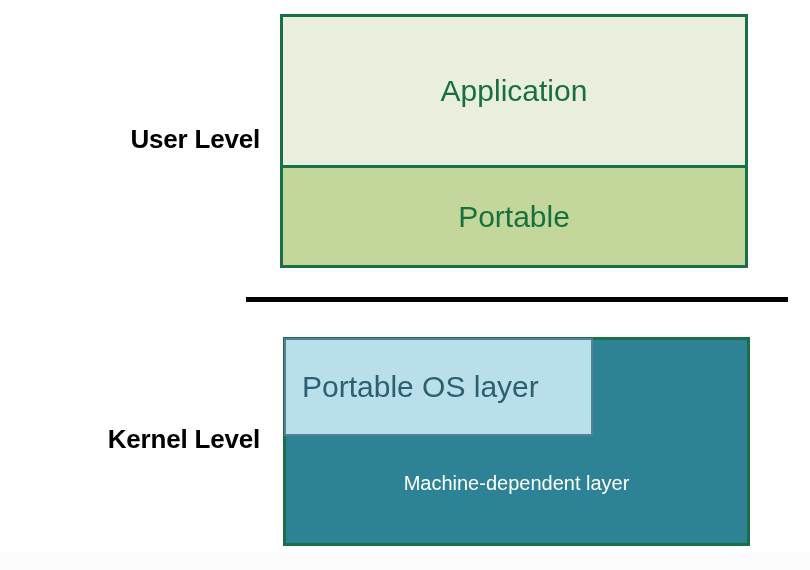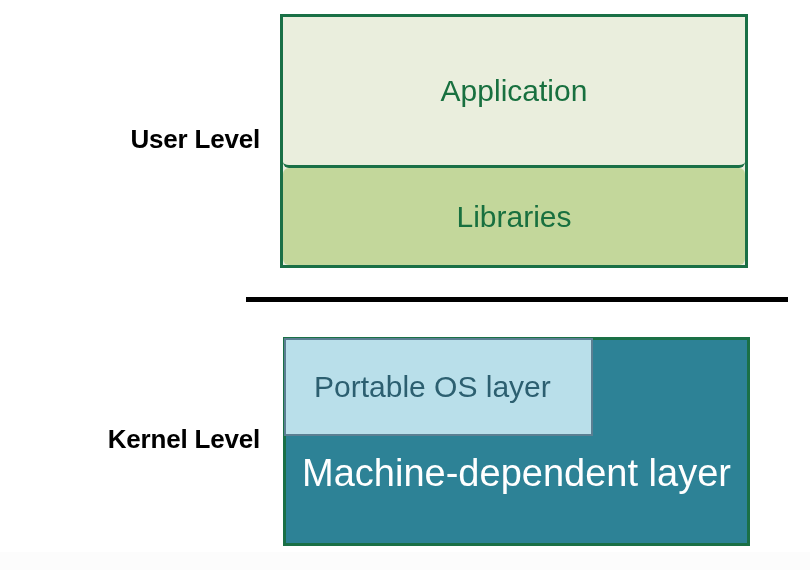--- a/index.html
+++ b/index.html
@@ -58,21 +58,20 @@
   .user-box {
     position: absolute;
     left: 0;
     width: 100%;
     display: flex;
     align-items: center;
     justify-content: center;
     box-sizing: border-box;
     color: #18703f;
     font-size: 30px;
-    border-radius: 6px;
   }
   #application-box {
     top: 0;
     height: 151px;
     background: #eaeedd;
     border-bottom: 3px solid #1a7046;
   }
   #libraries-box {
     top: 151px;
     height: 97px;
@@ -105,35 +104,35 @@
     left: 0;
     top: 0;
     width: 100%;
     height: 100%;
     display: flex;
     align-items: flex-end;
     justify-content: center;
     box-sizing: border-box;
     padding-bottom: 48px;
     color: #ffffff;
-    font-size: 38px;
+    font-size: 20px;
   }
   #portable-os-box {
     position: absolute;
     left: 284px;
     top: 338px;
     width: 309px;
     height: 98px;
     box-sizing: border-box;
     border: 2px solid #5b7f92;
     background: #b9dfea;
     display: flex;
     align-items: center;
     justify-content: flex-start;
-    padding-left: 28px;
+    padding-left: 16px;
     color: #2c5f70;
     font-size: 30px;
   }
 
   
   #bottom-band {
     position: absolute;
     left: 0;
     top: 552px;
     width: 810px;
@@ -146,21 +145,21 @@
 
 <div id="diagram-canvas">
 
   <div class="level-label" id="user-level-label">User Level</div>
 
   <div id="user-level-group">
     <div class="user-box" id="application-box">
       <span>Application</span>
     </div>
     <div class="user-box" id="libraries-box">
-      <span>Libraries</span>
+      <span>Portable</span>
     </div>
   </div>
 
   <div id="section-divider"></div>
 
   <div class="level-label" id="kernel-level-label">Kernel Level</div>
 
   <div id="kernel-level-group">
     <div id="machine-dependent-box">
       <span>Machine-dependent layer</span>

